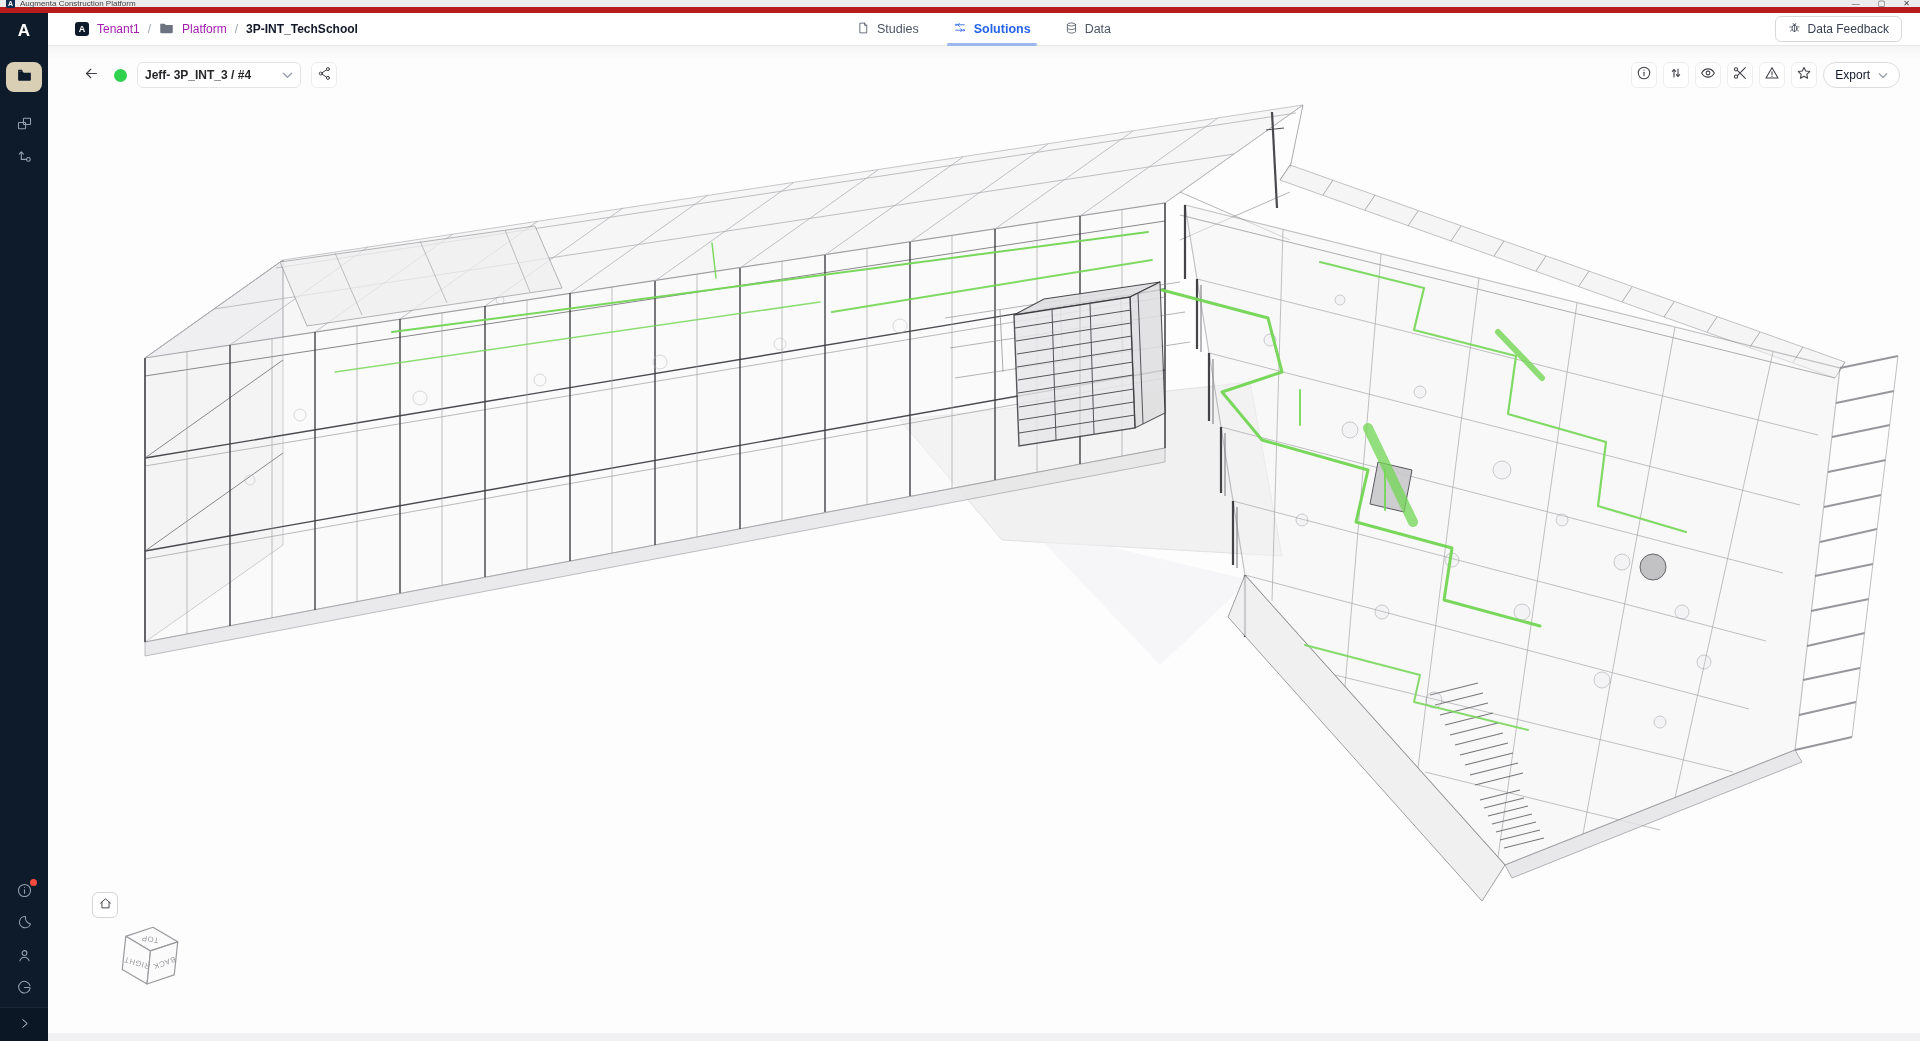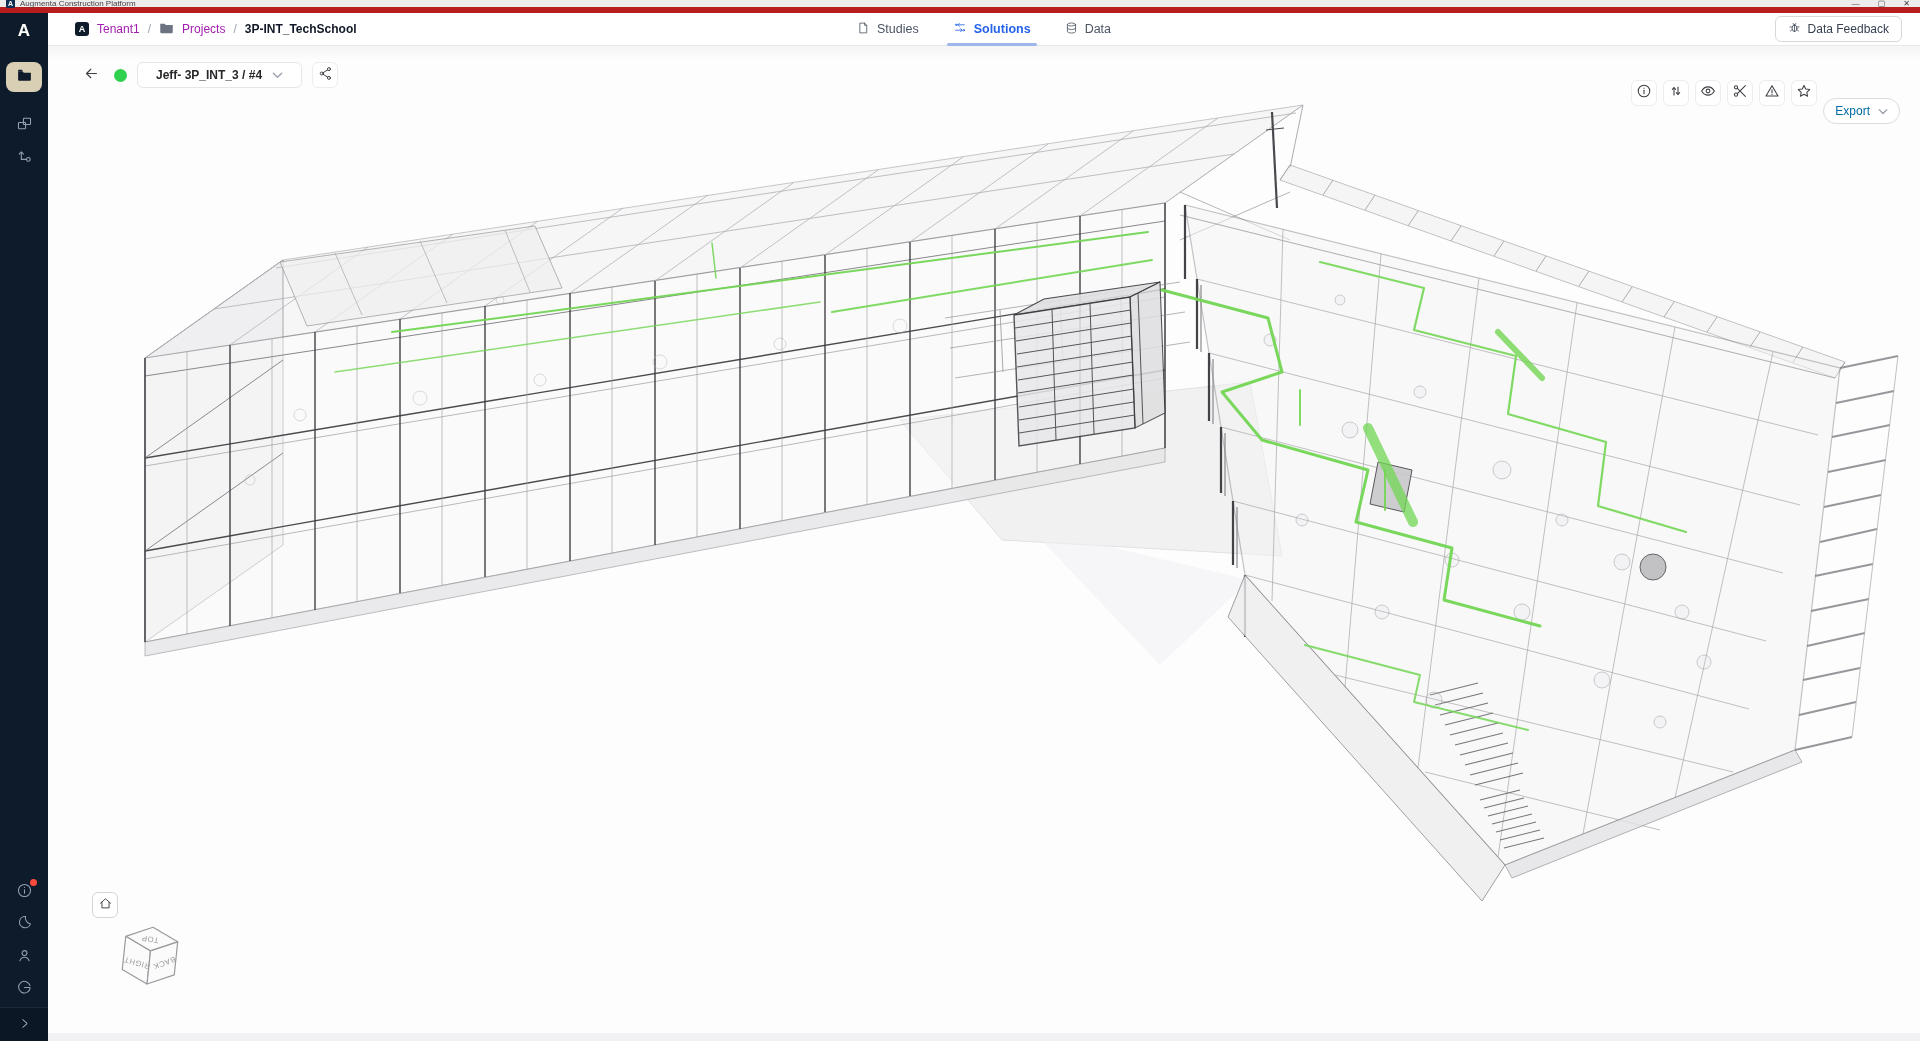--- a/index.html
+++ b/index.html
@@ -68,28 +68,28 @@
   .model-svg { position:absolute; left:0; top:0; width:1872px; height:995px; }
 
   
   .vt-left { position:absolute; left:30px; top:16px; display:flex; align-items:center; gap:10px; z-index:10; }
   .iconbtn { width:26px; height:26px; border:1px solid #ededf0; border-radius:6px;
     background:#fff; display:flex; align-items:center; justify-content:center; cursor:pointer; }
   .iconbtn svg { stroke:#3f3f46; fill:none; stroke-width:1.6; stroke-linecap:round; stroke-linejoin:round; }
   .backbtn { border:none; background:transparent; }
   .statusdot { width:13px; height:13px; border-radius:50%; background:#2fd14f; }
   .model-select { height:26px; min-width:164px; border:1px solid #e6e6e9; border-radius:6px;
-    background:#fff; display:flex; align-items:center; padding:0 18px; gap:10px;
+    background:#fff; display:flex; align-items:center; padding:0 7px; gap:10px;
     font-size:12px; color:#27272a; font-weight:600; cursor:pointer; }
   .model-select .chev { margin-left:auto; }
   .chev svg { stroke:#9ca3af; fill:none; stroke-width:1.6; stroke-linecap:round; stroke-linejoin:round; }
   .vt-right { position:absolute; right:20px; top:16px; display:flex; align-items:center; gap:6px; z-index:10; }
   .export-btn { height:26px; padding:0 11px; border:1px solid #dcdce0; border-radius:13px;
     background:#fff; display:flex; align-items:center; gap:8px; font-size:12px;
-    color:#0369a1; cursor:pointer;margin-top:36px; }
+    color:#0f172a; cursor:pointer; }
 
   
   .home-btn { position:absolute; left:44px; top:846px; width:26px; height:26px;
     border:1px solid #d4d4d8; border-radius:6px; background:#fff; display:flex;
     align-items:center; justify-content:center; cursor:pointer; z-index:10; }
   .home-btn svg { stroke:#3f3f46; fill:none; stroke-width:1.5; stroke-linecap:round; stroke-linejoin:round; }
   .viewcube { position:absolute; left:62px; top:874px; width:80px; height:76px; z-index:10; cursor:grab; }
   .viewcube svg text { fill:#9a9a9e; font-size:6.5px; font-family:"Liberation Sans",sans-serif; letter-spacing:.5px; }
 </style>
 </head>
@@ -183,21 +183,21 @@
 </div>
 
 <div class="navbar">
   <div class="crumbs">
     <span class="crumb-tenant-icon">A</span>
     <span class="crumb">Tenant1</span>
     <span class="crumb-sep">/</span>
     <span><svg width="15" height="13" viewBox="0 0 24 20" class="crumb-folder">
           <path d="M2 4h7l2 2h11v11a2 2 0 0 1-2 2H4a2 2 0 0 1-2-2V4z"></path>
         </svg></span>
-    <span class="crumb">Projects</span>
+    <span class="crumb">Platform</span>
     <span class="crumb-sep">/</span>
     <span class="crumb current">3P-INT_TechSchool</span>
   </div>
 
   <div class="tabs">
     <div class="tab">
       <span><svg width="13" height="14" viewBox="0 0 24 24">
             <path d="M6 3h8l4 4v14H6z"></path>
             <path d="M14 3v4h4"></path>
           </svg></span>

